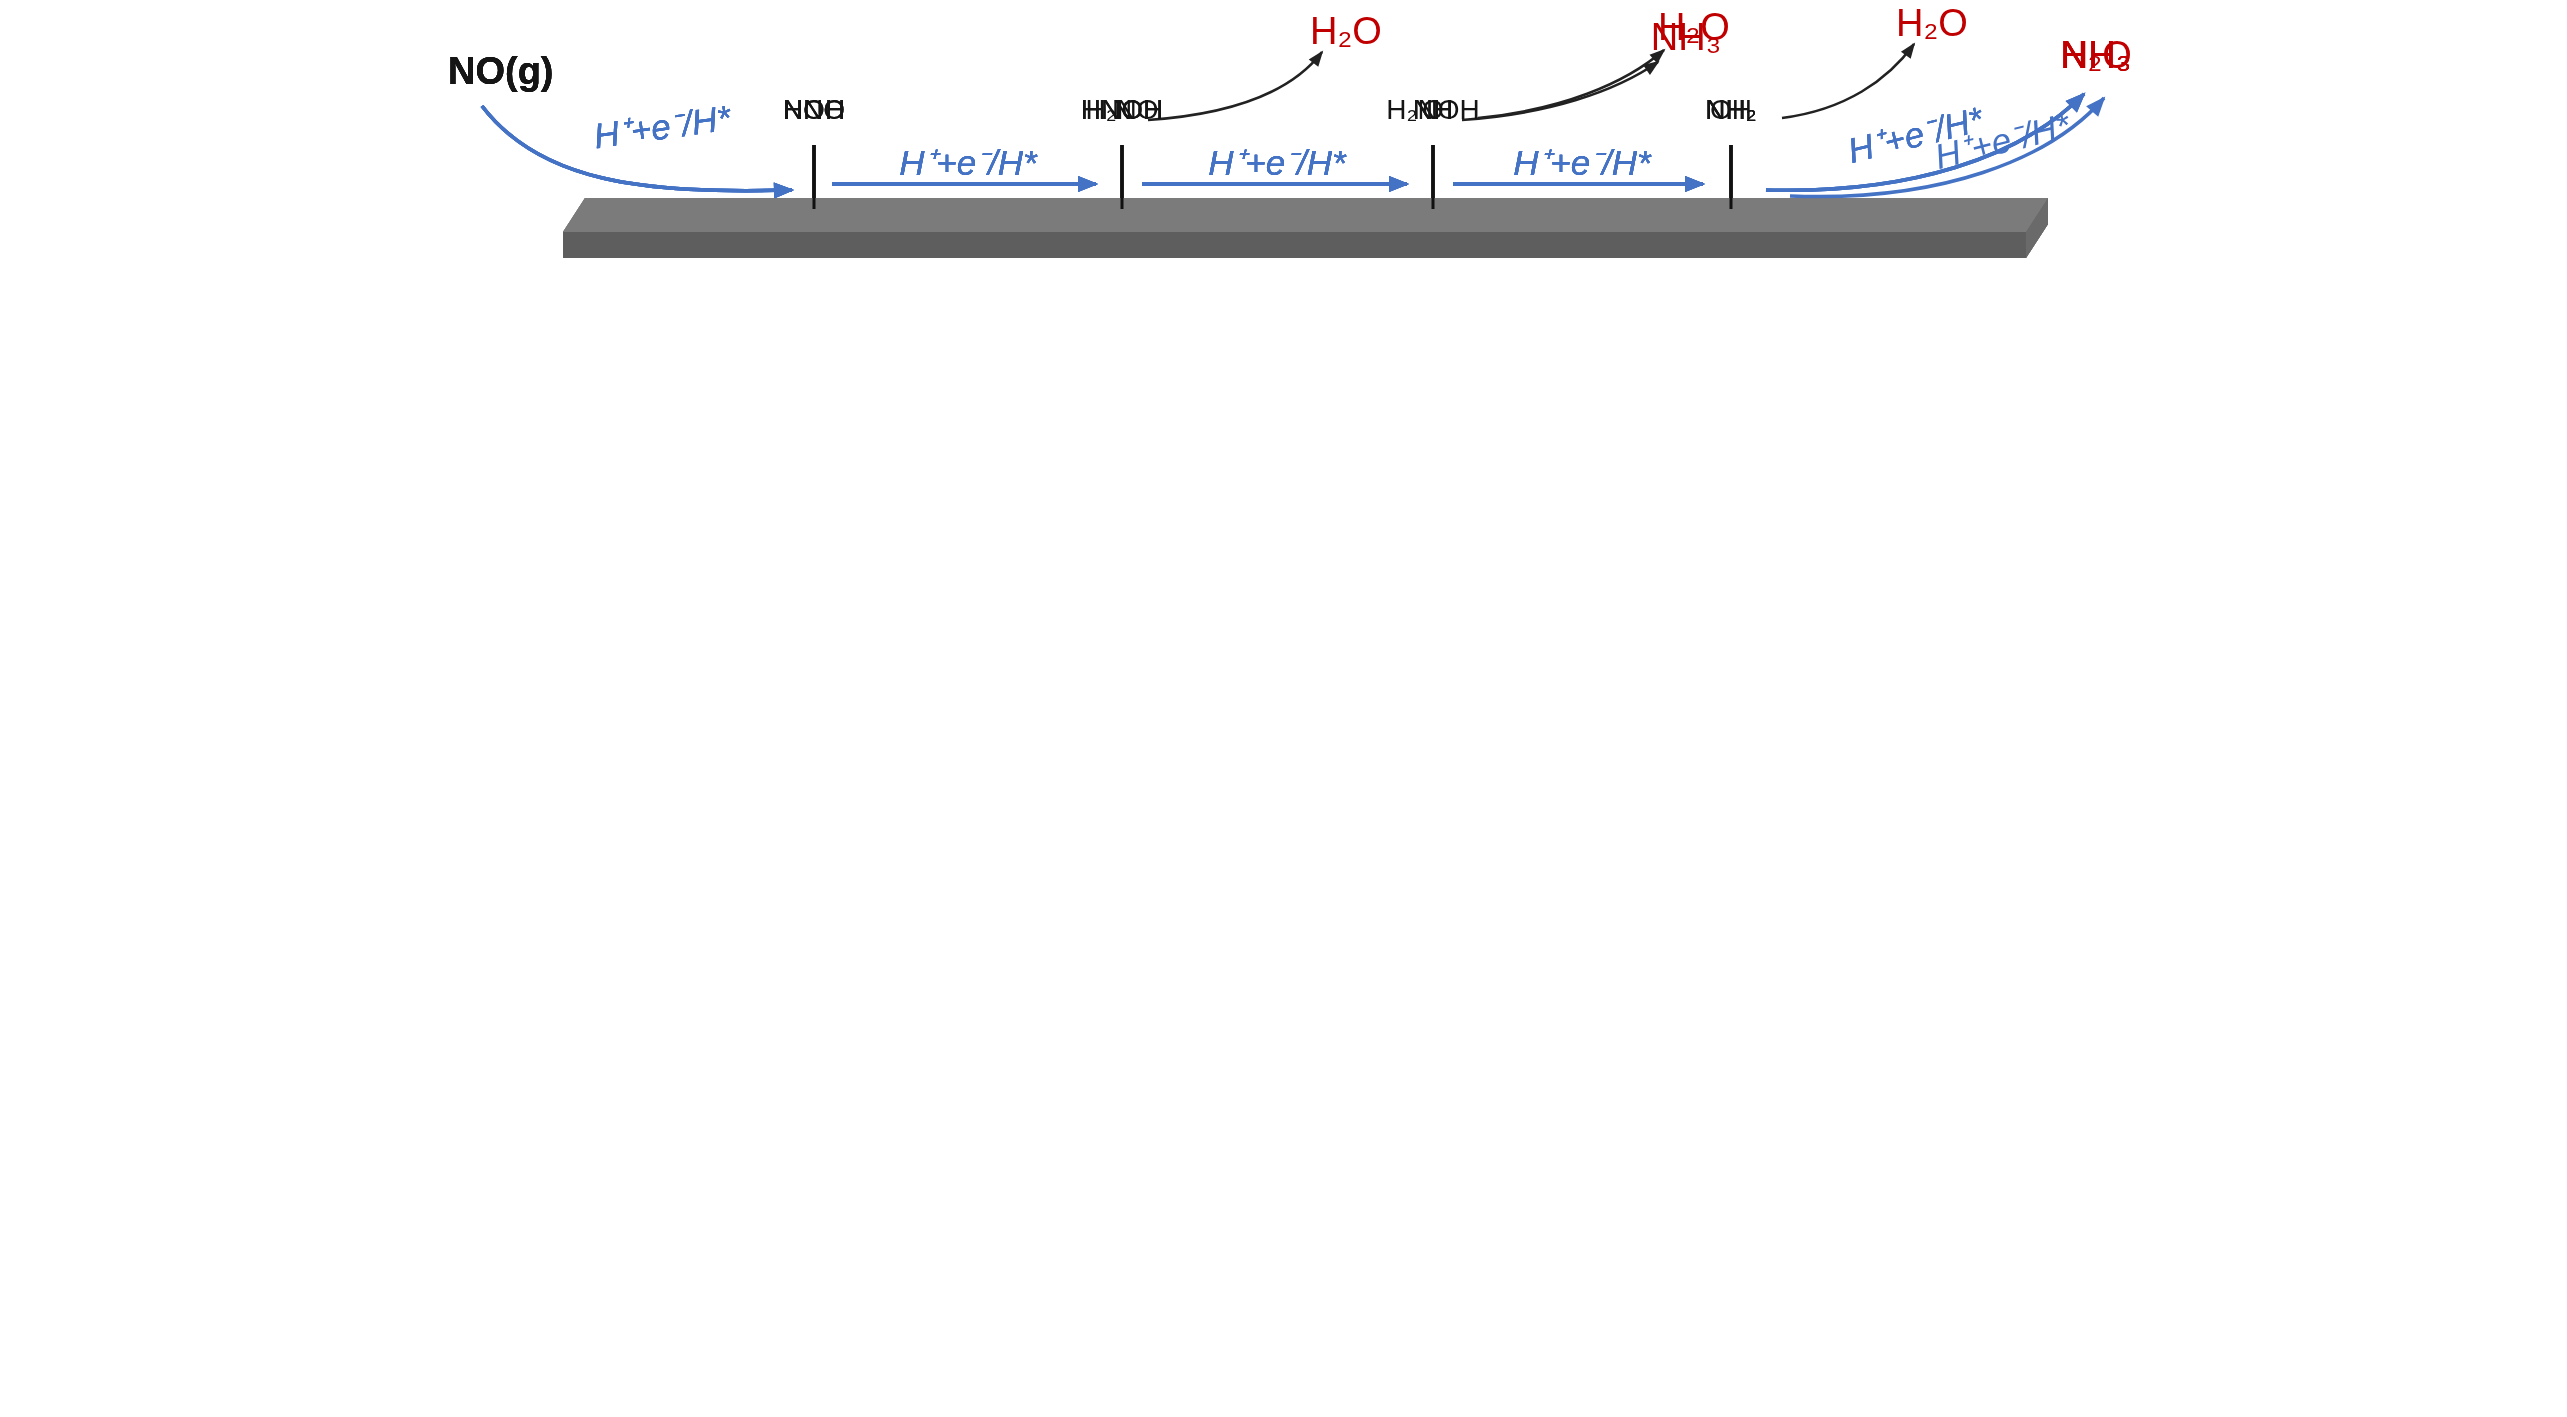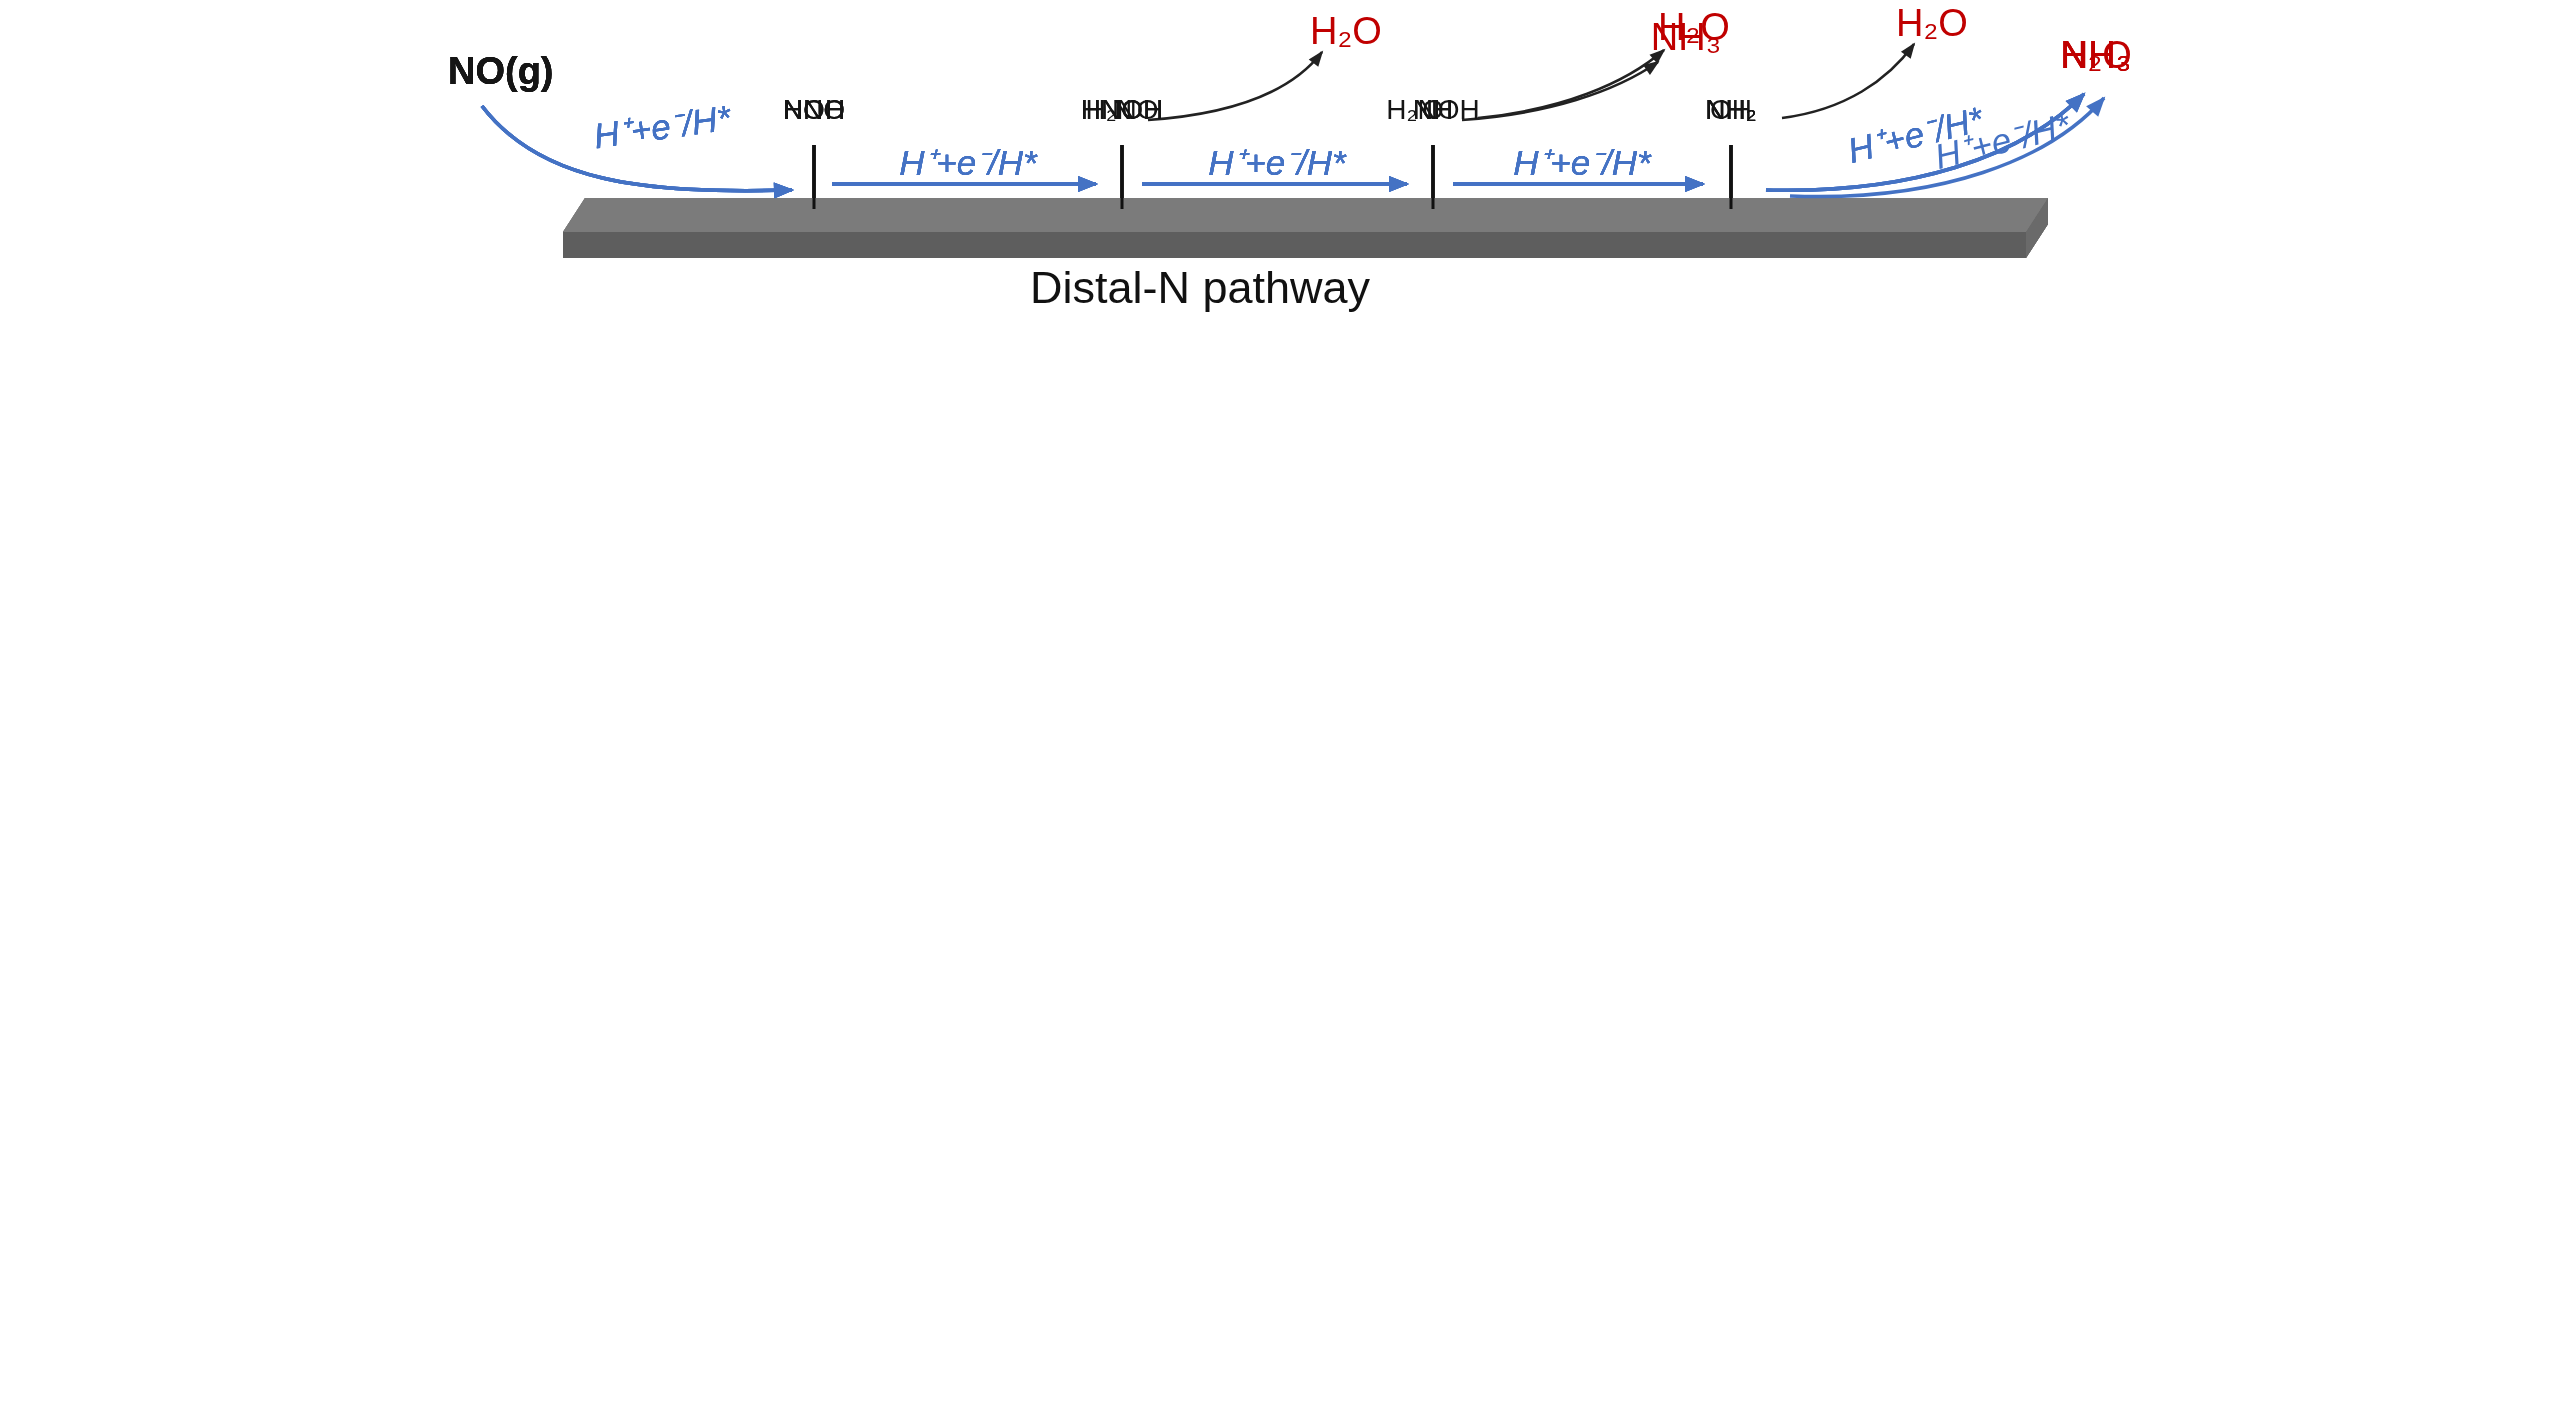--- a/index.html
+++ b/index.html
@@ -109,21 +109,20 @@
     <div class="lab sp sp2">H₂NO</div>
     <div class="lab sp sp3">O</div>
     <div class="lab sp sp4">OH</div>
     <div class="lab step st0">H⁺+e⁻/H*</div>
     <div class="lab step st1">H⁺+e⁻/H*</div>
     <div class="lab step st2">H⁺+e⁻/H*</div>
     <div class="lab step st3">H⁺+e⁻/H*</div>
     <div class="lab step st4">H⁺+e⁻/H*</div>
     <div class="lab byp">NH₃</div>
     <div class="lab product">H₂O</div>
-    <div class="lab title">Distal-N pathway</div>
   </div>
 
   <div class="row p2">
     <svg class="art" width="2567" height="354" viewBox="0 0 2567 354">
       <defs>
         <marker id="ab2" markerUnits="userSpaceOnUse" markerWidth="24" markerHeight="20" refX="19" refY="9" orient="auto">
             <path d="M1,1 L21,9 L1,17 Z" fill="#4472C4"></path>
           </marker>
         <marker id="ak2" markerUnits="userSpaceOnUse" markerWidth="20" markerHeight="16" refX="15" refY="7" orient="auto">
             <path d="M1,1 L17,7 L1,13 Z" fill="#222"></path>

